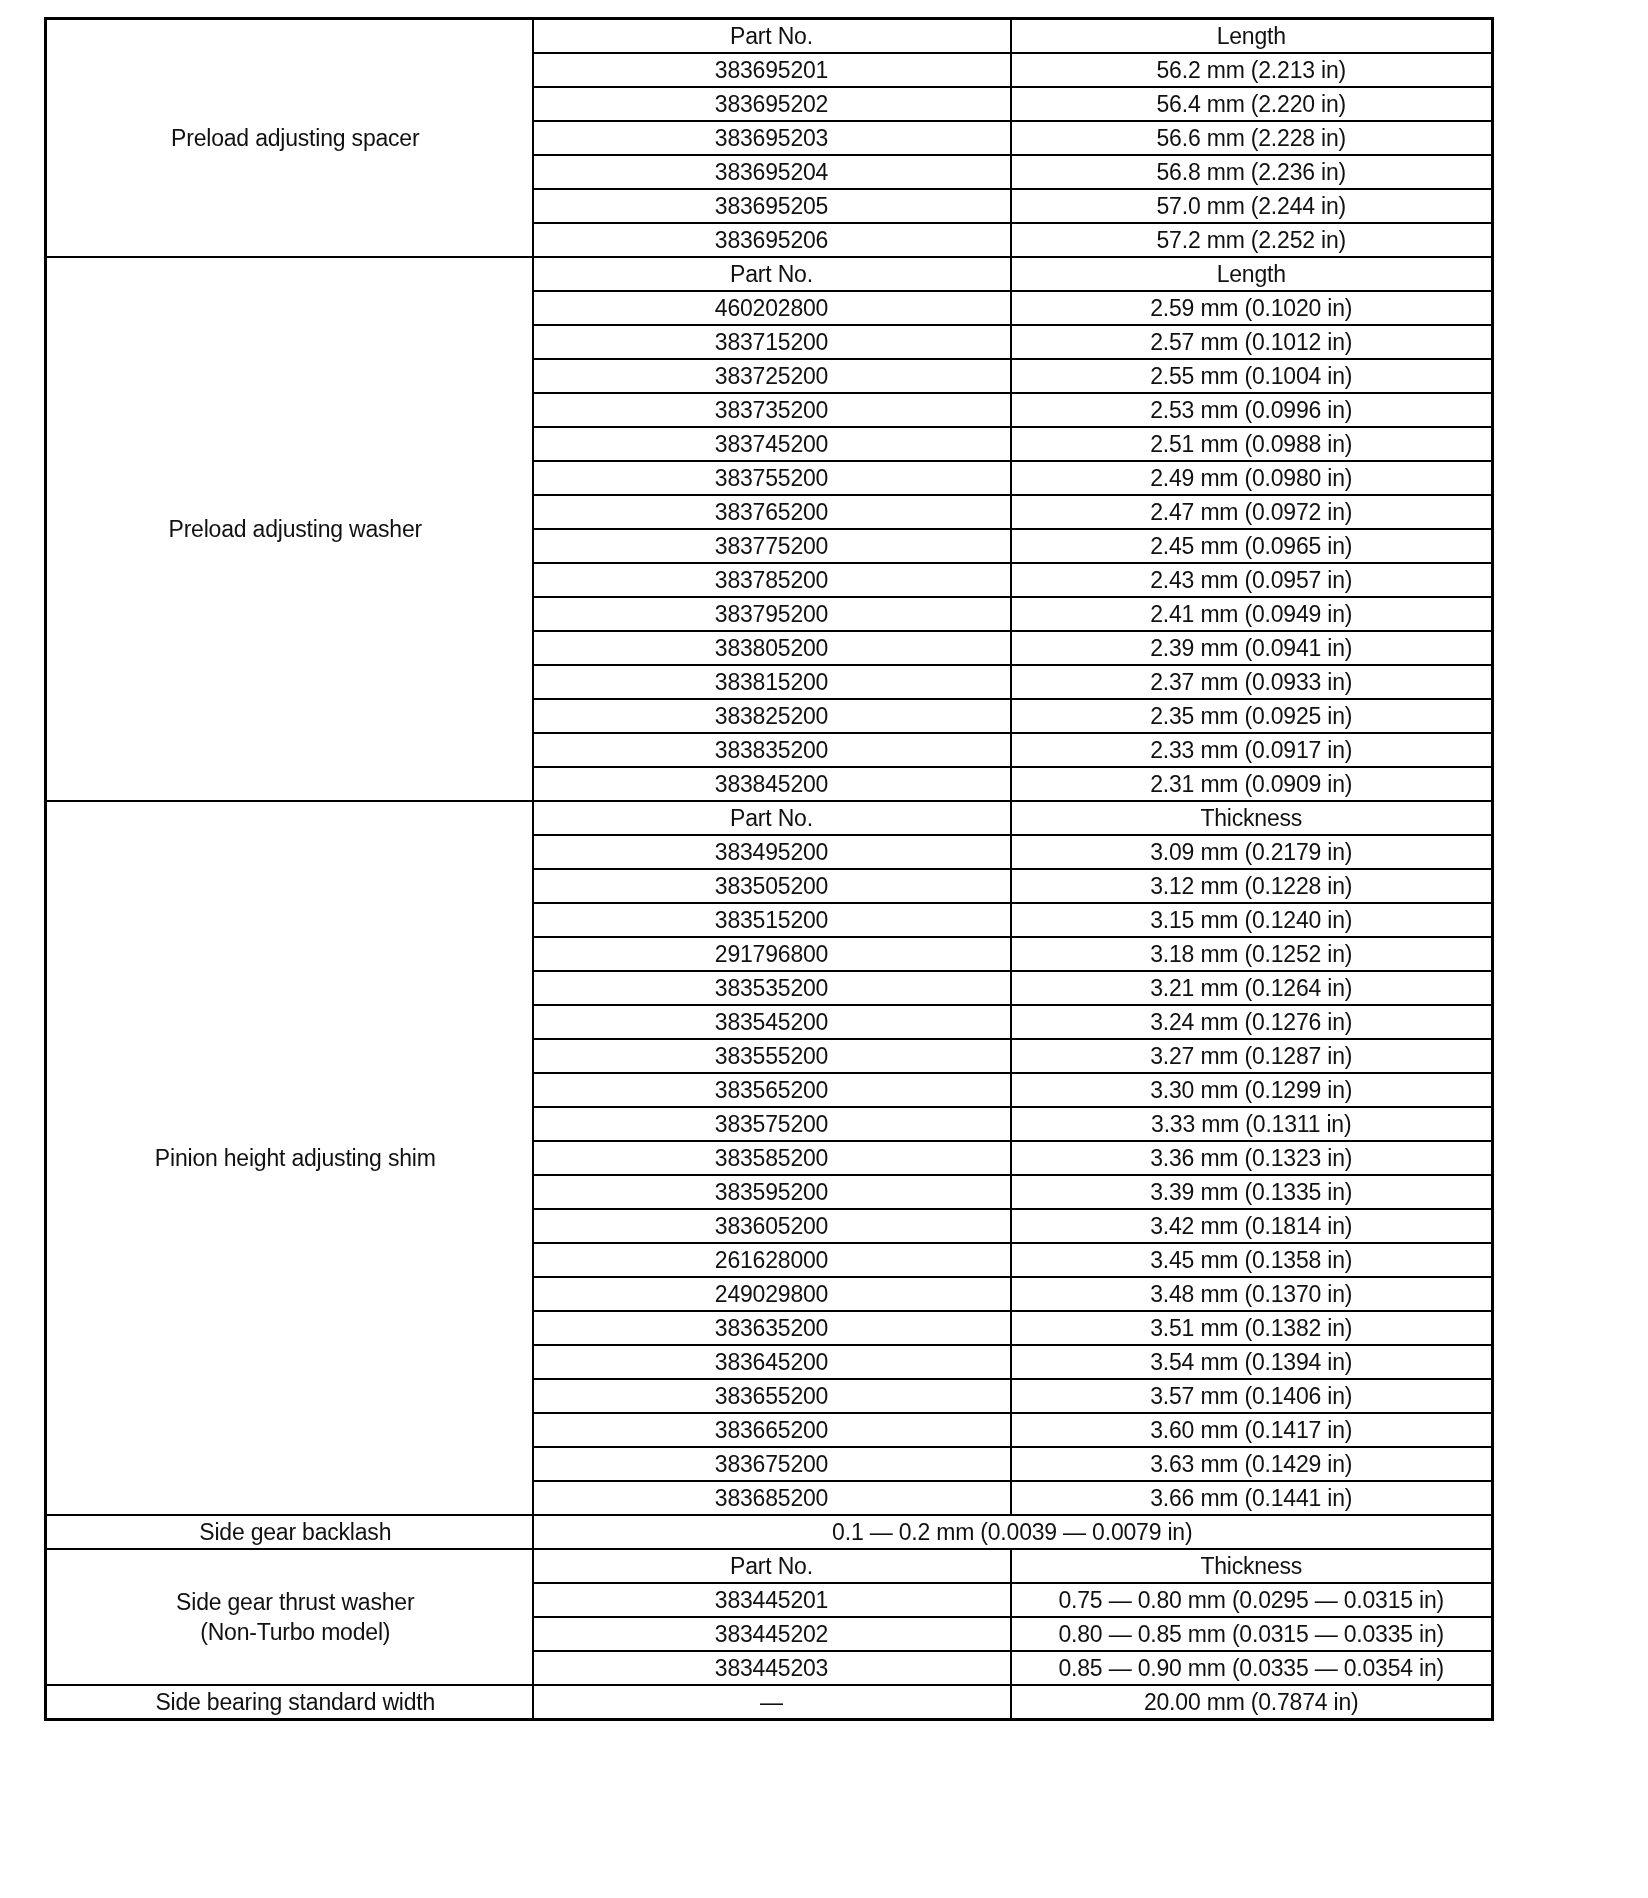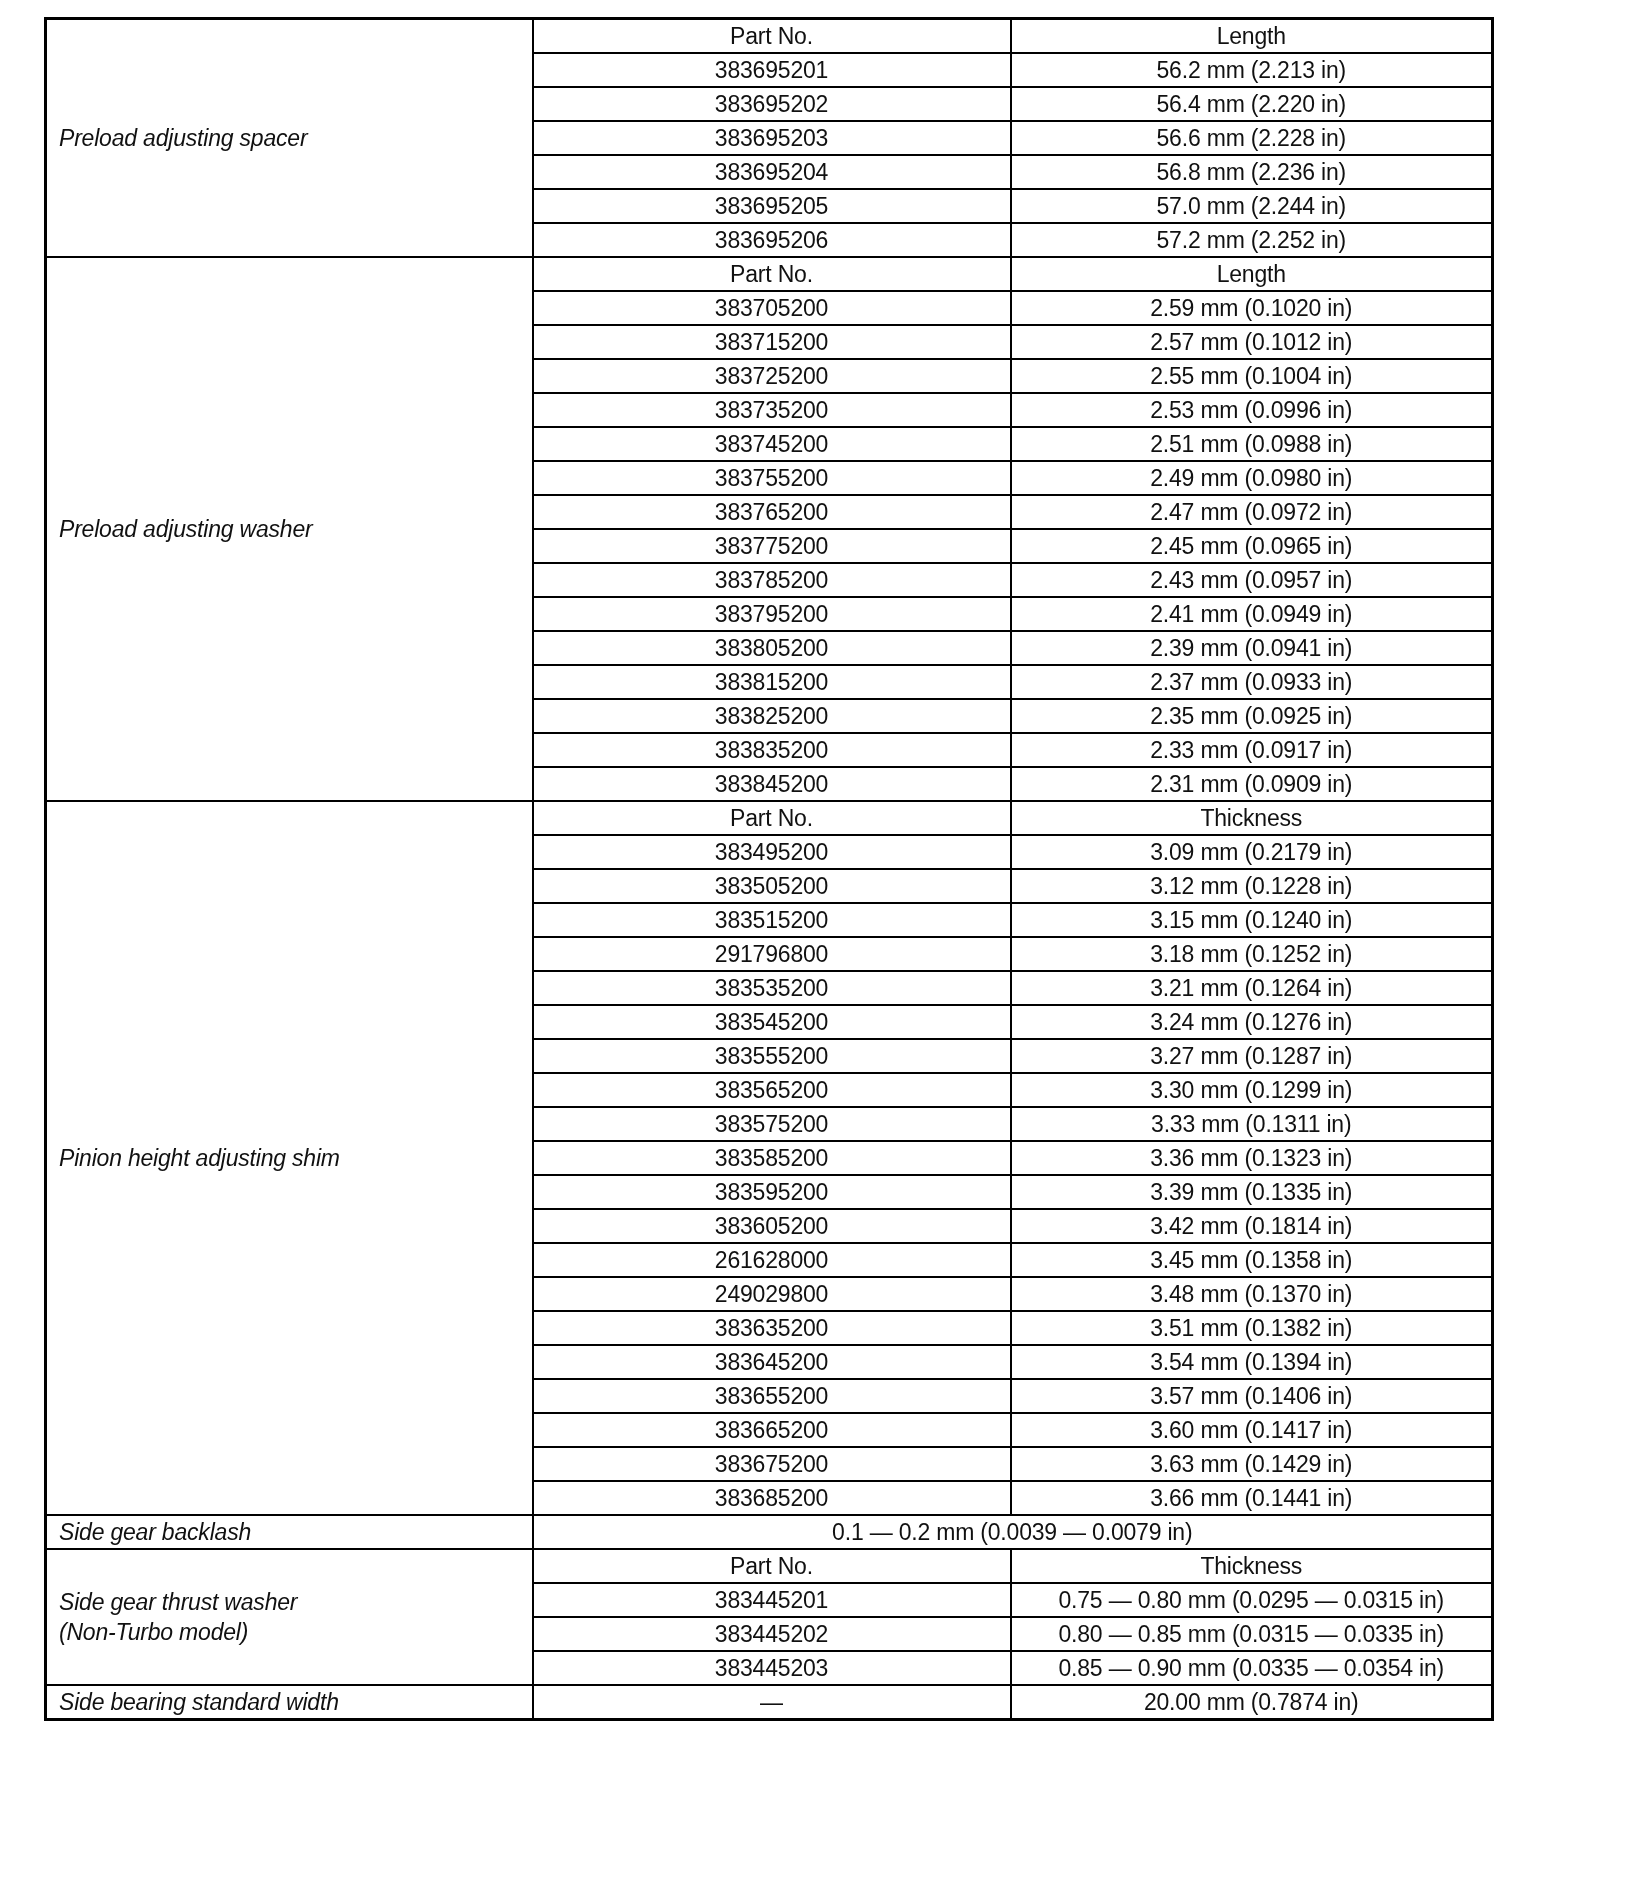--- a/index.html
+++ b/index.html
@@ -32,26 +32,25 @@
     height: 32px;
     padding: 0;
     font-size: 23px;
     line-height: 32px;
     text-align: center;
     vertical-align: middle;
     white-space: nowrap;
     letter-spacing: -0.2px;
   }
   table.spec td.item {
-    text-align: left;
+    text-align: center;
     padding-left: 12px;
     vertical-align: middle;
     line-height: 30px;
     white-space: normal;
-    font-style: italic;
   }
   table.spec td.item span { display: block; }
 </style>
 </head>
 <body>
 
 <table class="spec">
   <colgroup>
     <col class="c1">
       <col class="c2">
@@ -91,21 +90,21 @@
         <td>57.2 mm (2.252 in)</td>
       </tr>
       <tr>
         <td class="item" rowspan="16">
           <span>Preload adjusting washer</span>
         </td>
         <td>Part No.</td>
         <td>Length</td>
       </tr>
       <tr>
-        <td>383705200</td>
+        <td>460202800</td>
         <td>2.59 mm (0.1020 in)</td>
       </tr>
       <tr>
         <td>383715200</td>
         <td>2.57 mm (0.1012 in)</td>
       </tr>
       <tr>
         <td>383725200</td>
         <td>2.55 mm (0.1004 in)</td>
       </tr>

